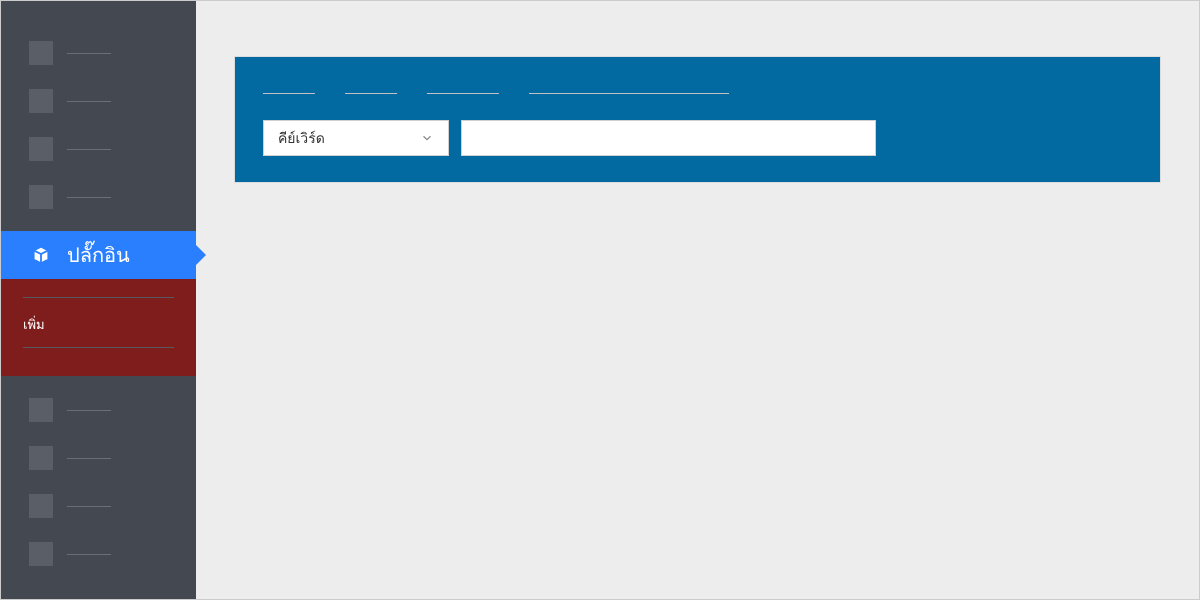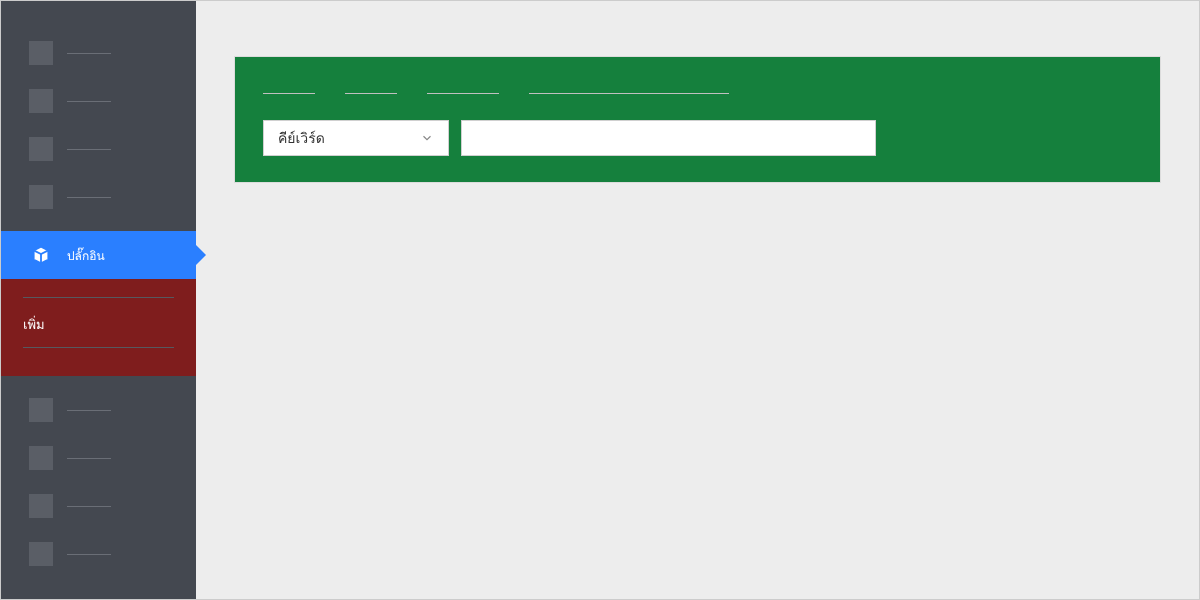--- a/index.html
+++ b/index.html
@@ -57,21 +57,21 @@
       transform: translateY(-50%);
       width: 0;
       height: 0;
       border-top: 10px solid transparent;
       border-bottom: 10px solid transparent;
       border-left: 10px solid #2a7fff;
     }
     
     .nav-item.active .nav-label {
       color: #fff;
-      font-size: 12px;
+      font-size: 20px;
     }
     
     .plugin-icon {
       width: 24px;
       height: 24px;
       flex-shrink: 0;
       display: flex;
       align-items: center;
       justify-content: center;
     }
@@ -99,21 +99,21 @@
     }
     
     
     .main {
       flex: 1;
       background: #ededed;
       padding: 55px 38px;
     }
     
     .panel {
-      background: #15803d;
+      background: #0369a1;
       border: 1px solid #dcdcdc;
       padding: 28px 16px 26px 28px;
     }
     
     .tab-row {
       display: flex;
       gap: 30px;
       margin-bottom: 26px;
     }
     

